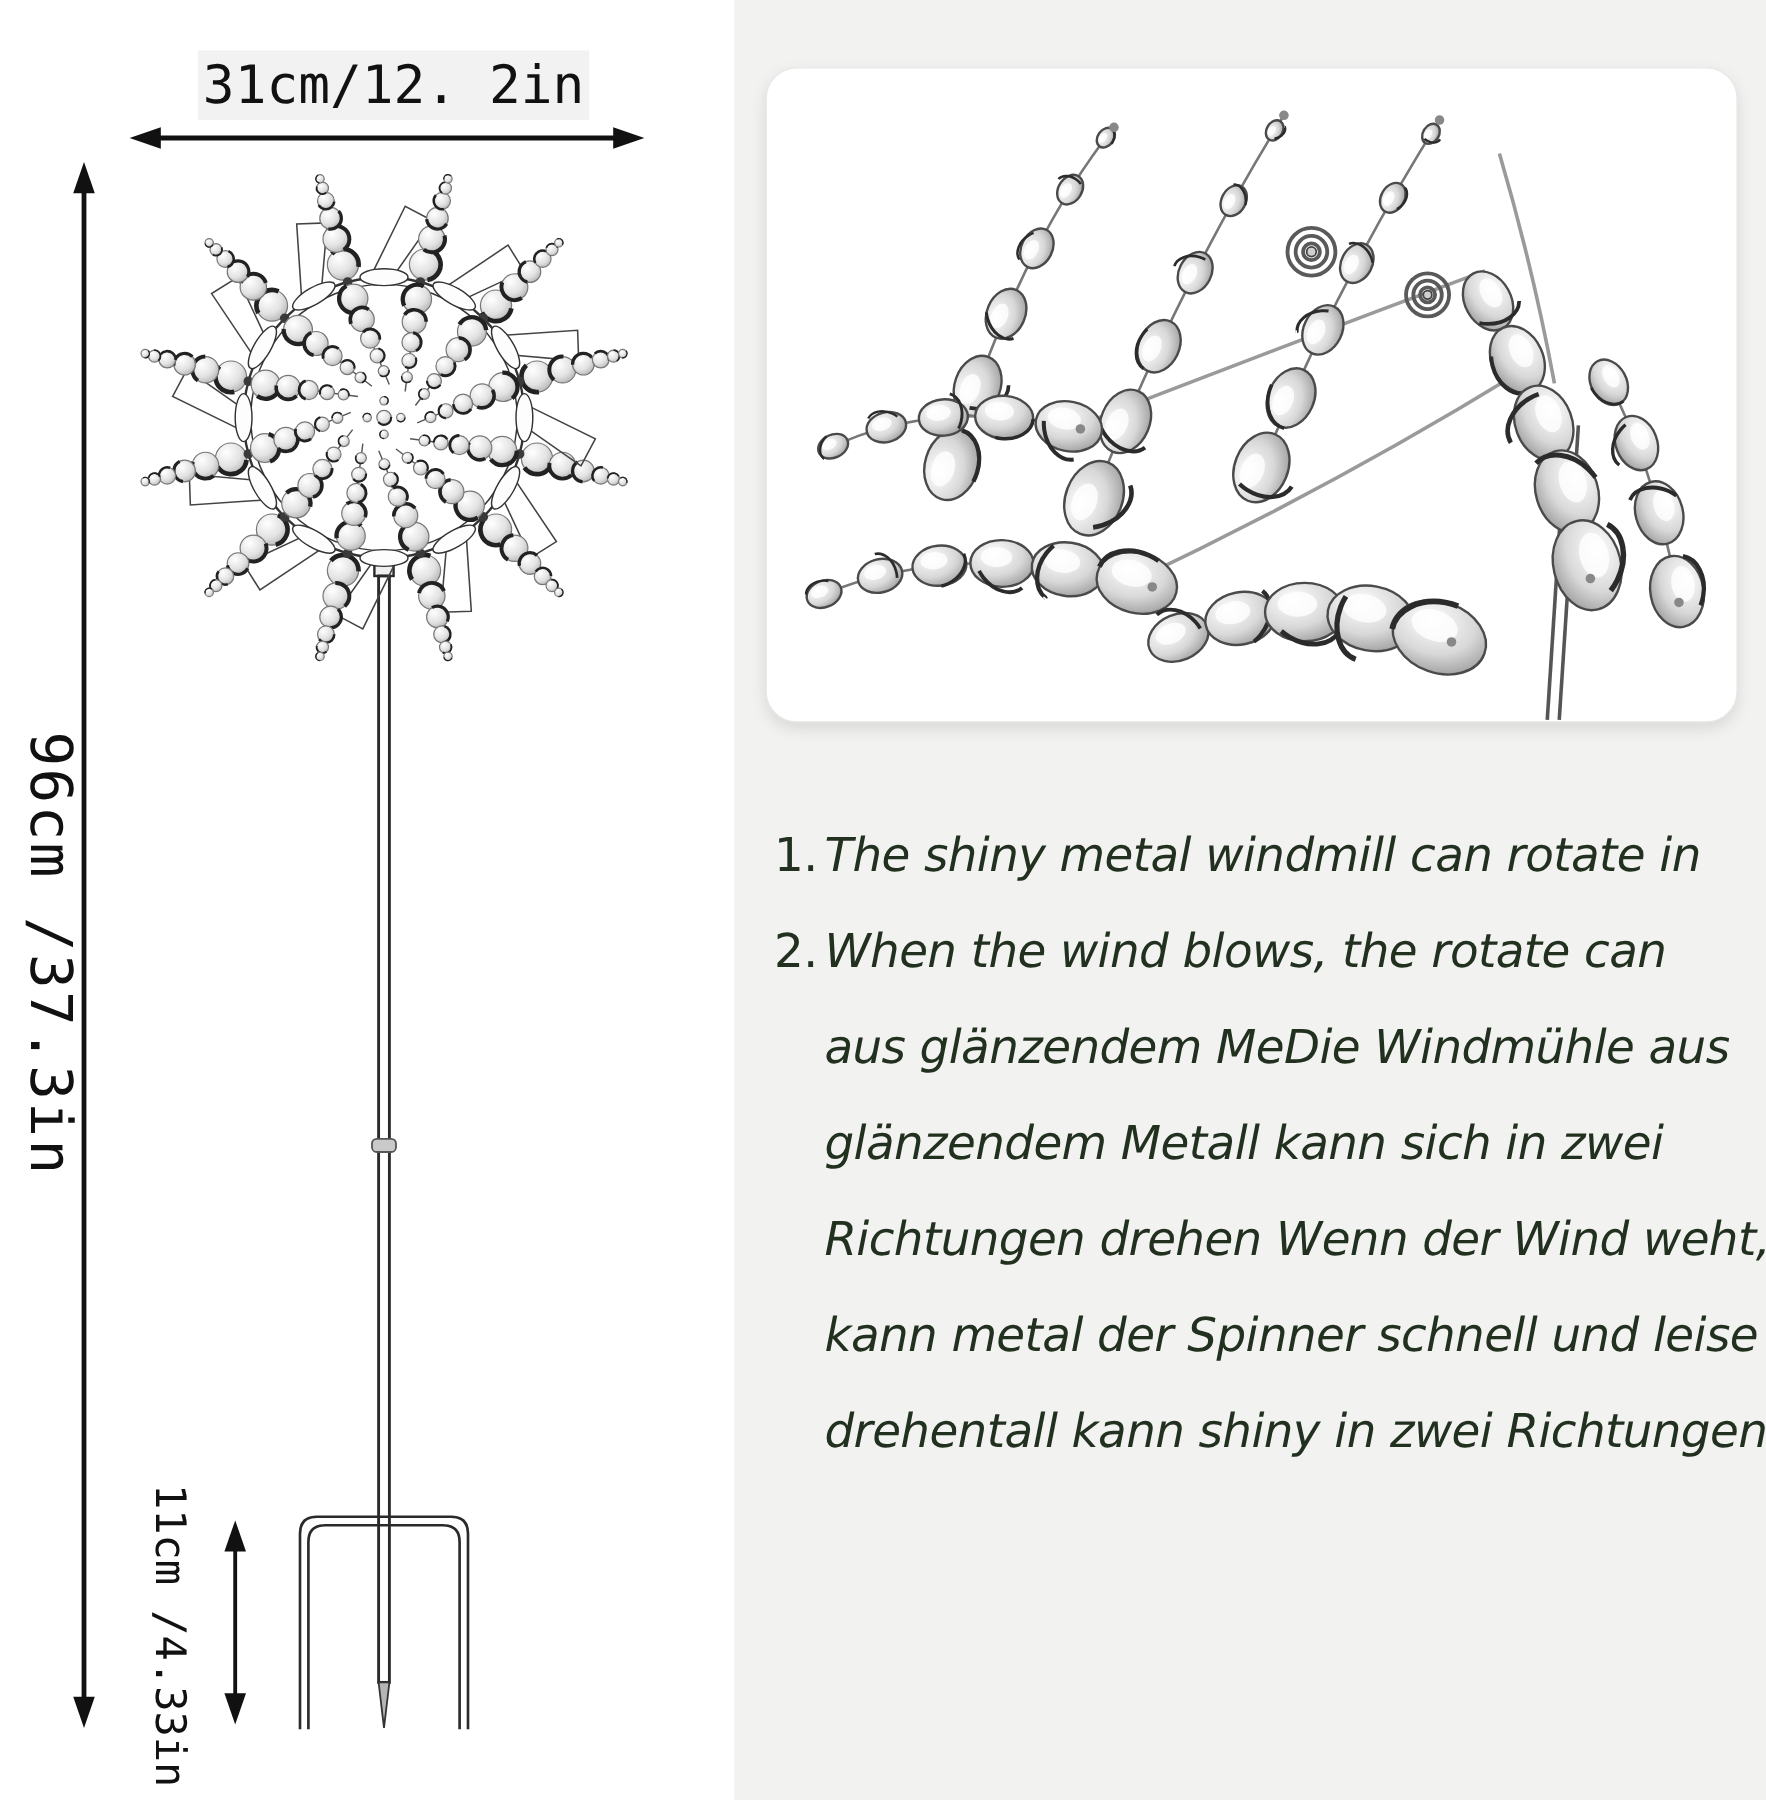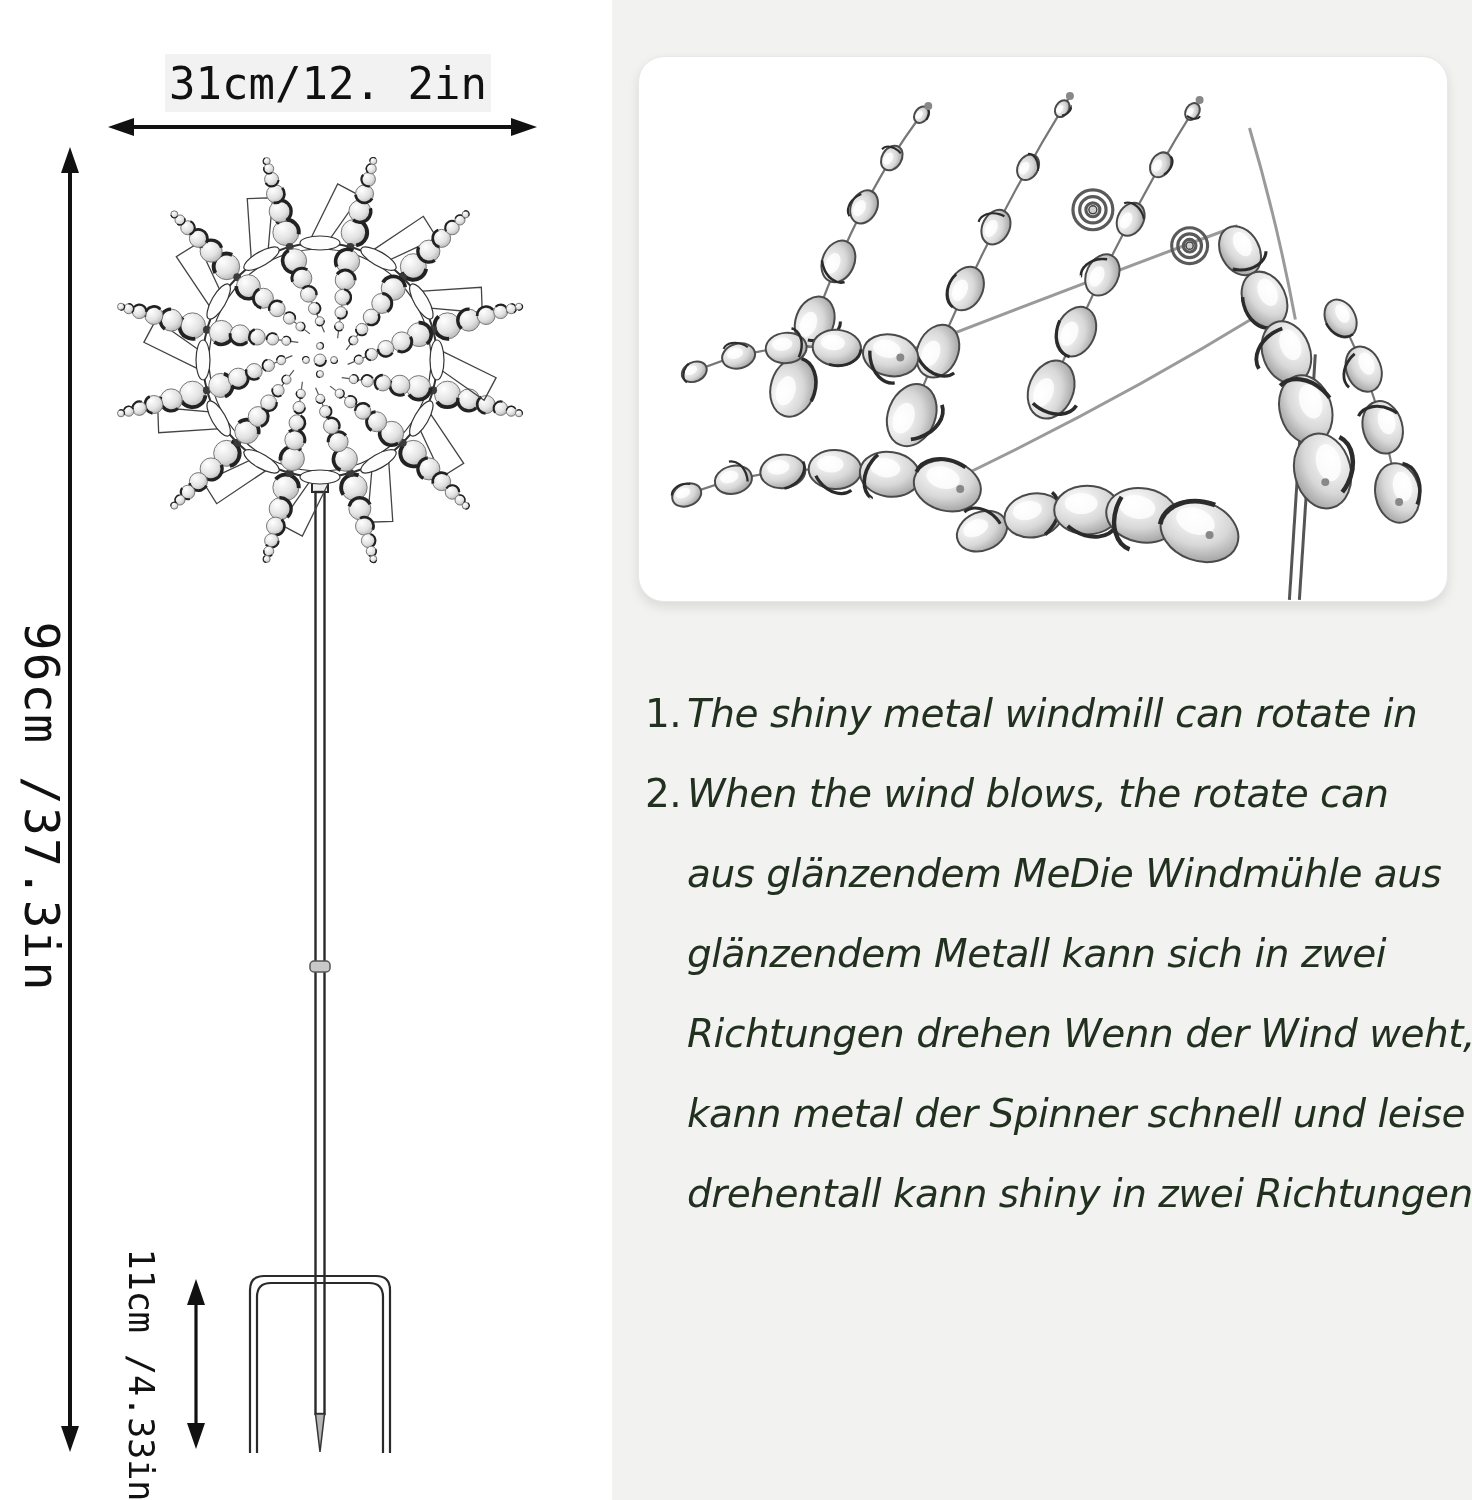--- a/index.html
+++ b/index.html
@@ -7,21 +7,21 @@
     position:relative;
     width:1472px;height:1500px;
     background:var(--page-left-bg,#fff);
     overflow:hidden;
     font-family:"DejaVu Sans",sans-serif;
   }
   .right-panel{
     position:absolute;left:612px;top:0;width:860px;height:1500px;
     background:var(--page-right-bg,#f2f2f1);
   }
-  .left-panel{position:absolute;left:0;top:12px;width:612px;height:1196px;}
+  .left-panel{position:absolute;left:0;top:0;width:612px;height:1196px;}
   #diagram-svg{position:absolute;left:0;top:0;}
 
   .dim-label-box{
     position:absolute;left:165px;top:42px;width:326px;height:58px;
     background:var(--label-box-bg,#f2f2f2);
     display:flex;align-items:center;justify-content:center;
     font-family:"DejaVu Sans Mono",monospace;
     font-size:44px;color:var(--annotation,#111);white-space:pre;
   }
   .dim-vert{

